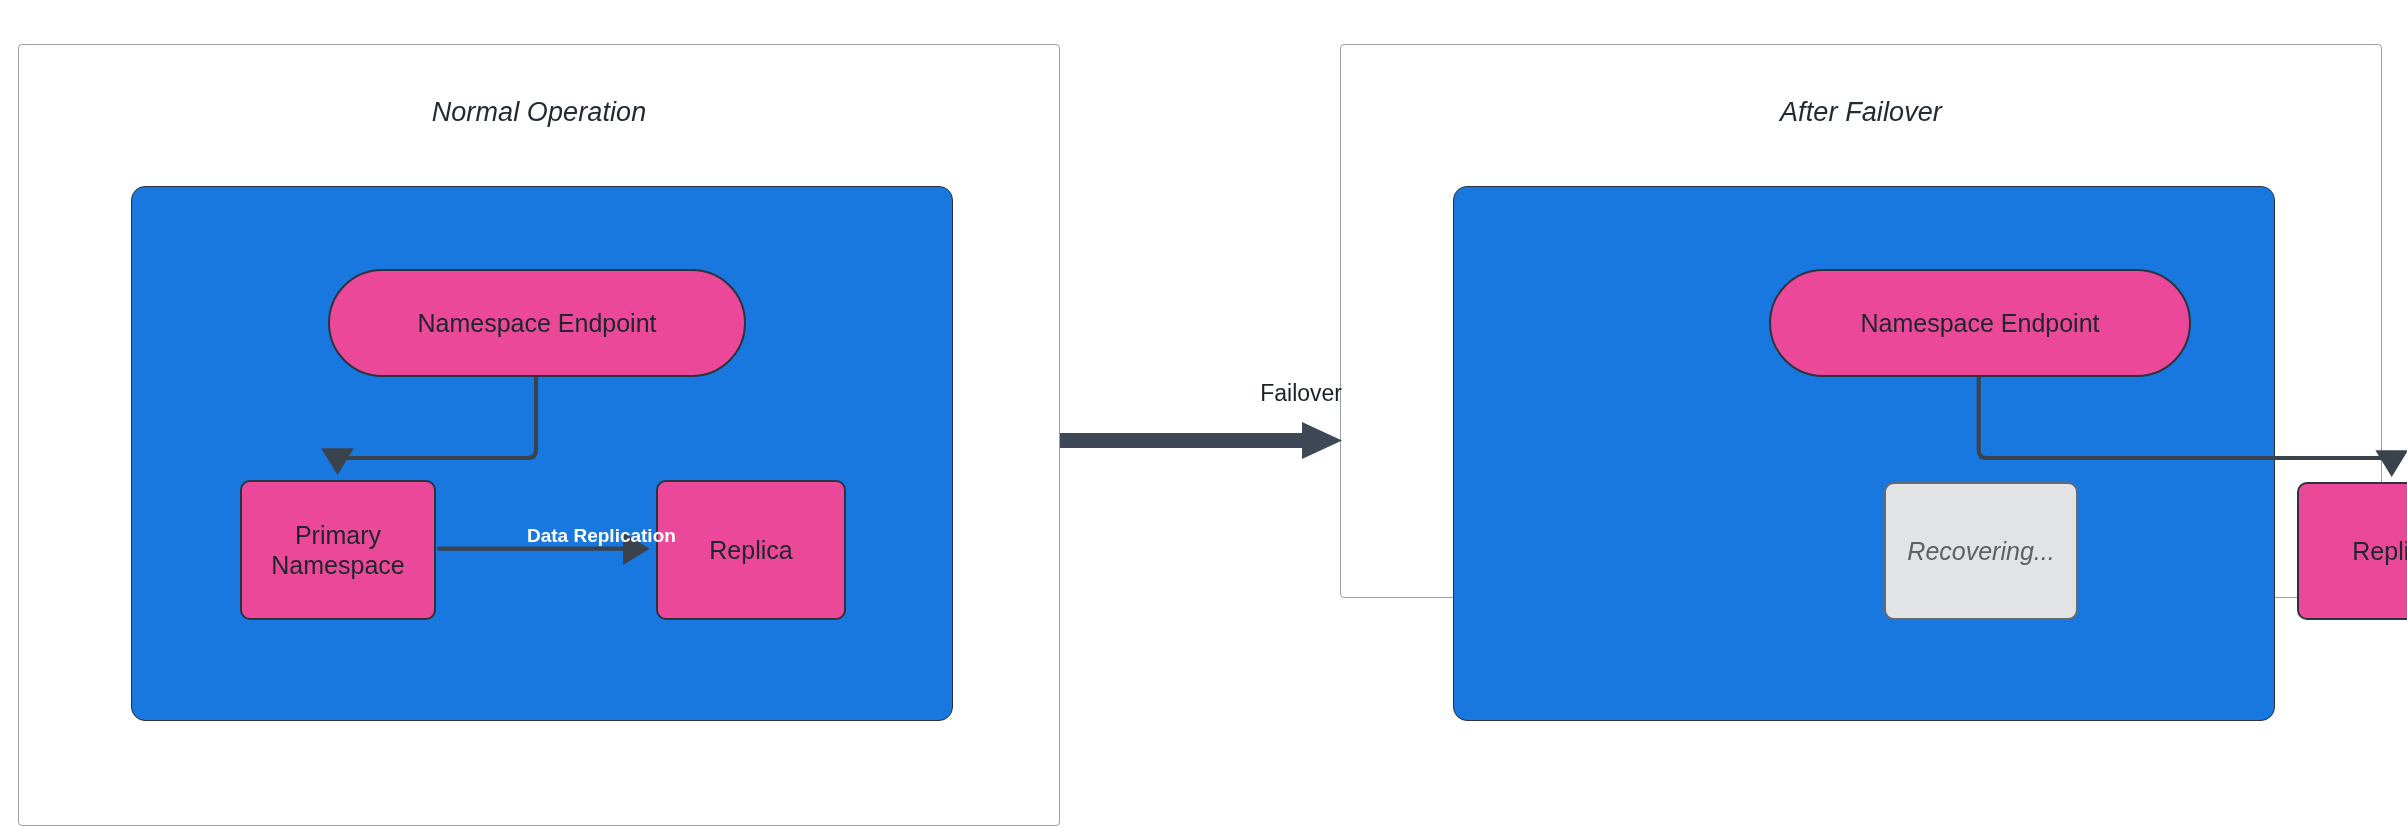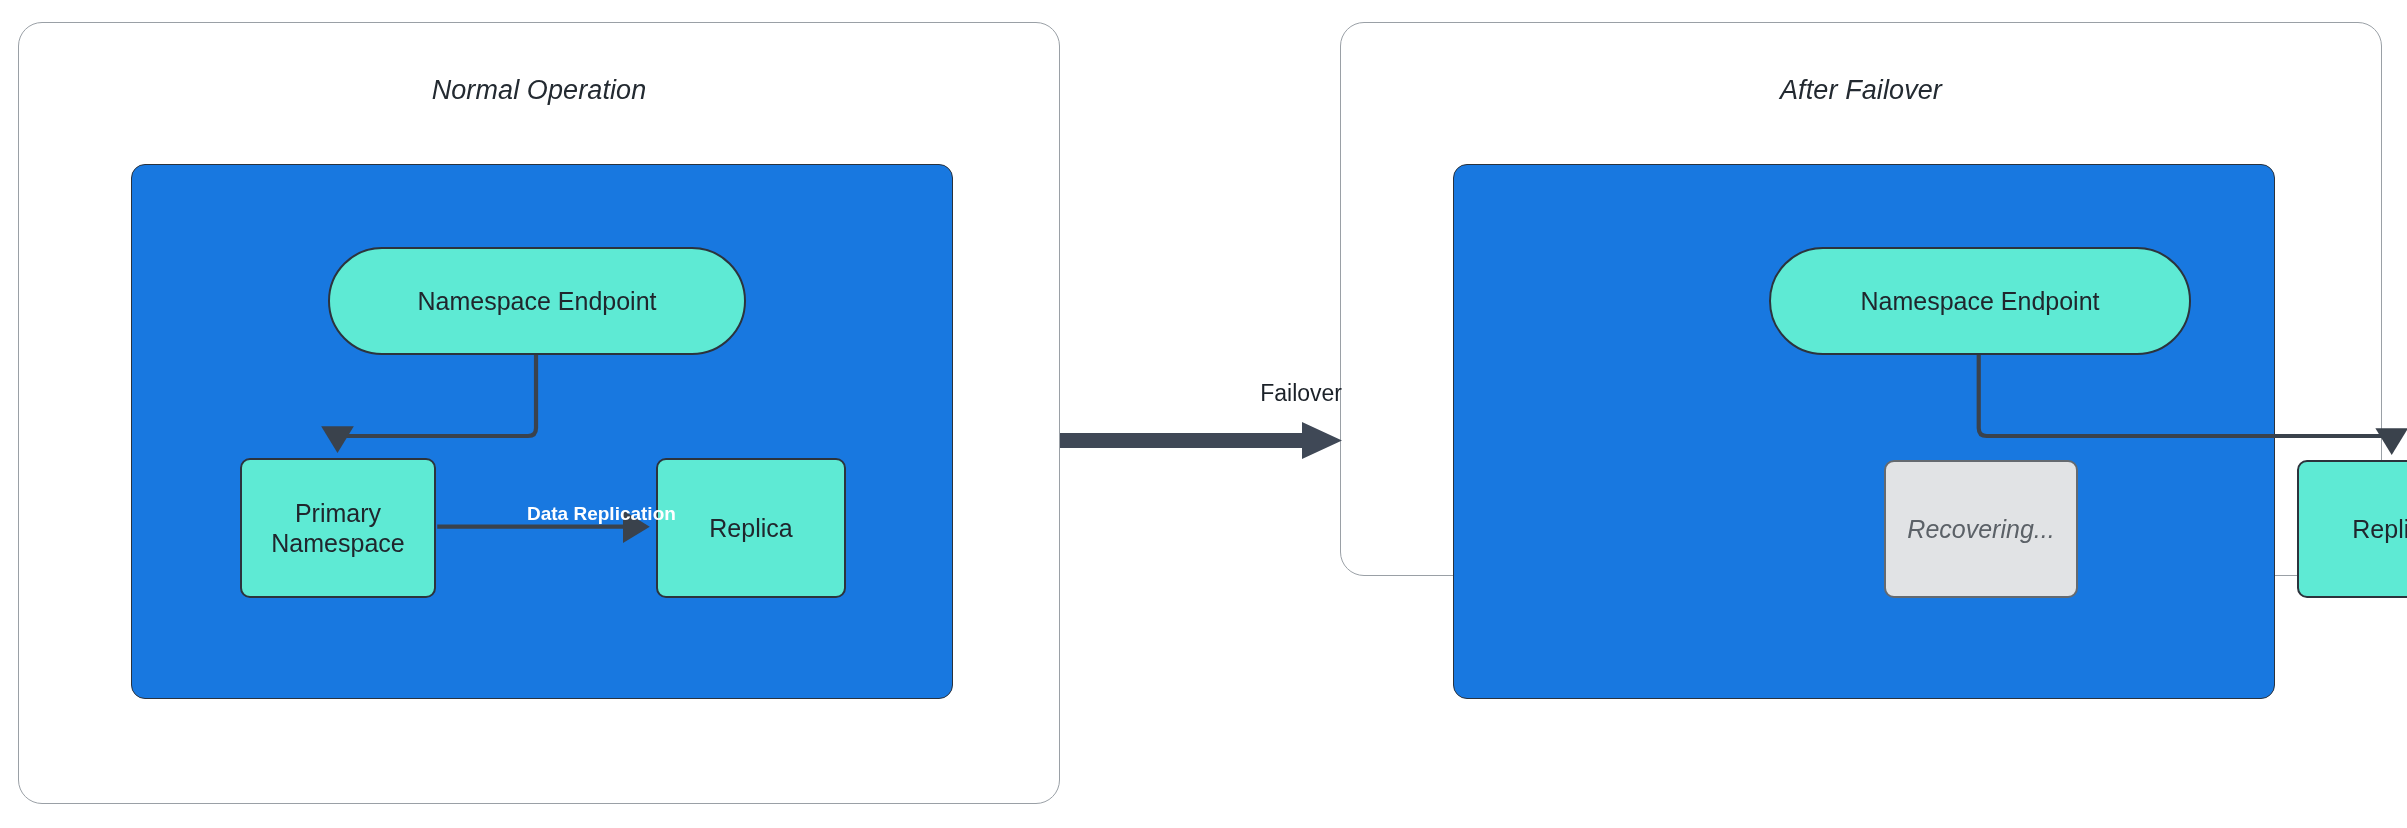--- a/index.html
+++ b/index.html
@@ -19,21 +19,22 @@
     background: #ffffff;
     overflow: hidden;
   }
 
   
   .panel {
     position: absolute;
     box-sizing: border-box;
     background: #ffffff;
     border: 1.6px solid #9aa0a6;
-    border-radius: 24px;
+    border-radius: 4px;
+    margin-top: 22px;
   }
   #panel-left  { left: 18px;   top: 22px; width: 1042px; height: 782px; }
   #panel-right { left: 1340px; top: 22px; width: 1042px; height: 554px; }
 
   .panel-title {
     position: absolute;
     left: 0;
     right: 0;
     top: 52px;
     text-align: center;
@@ -51,21 +52,21 @@
     border: 1.6px solid #2a323c;
     border-radius: 14px;
   }
   #zone-left  { left: 112px; top: 141px; width: 822px; height: 535px; }
   #zone-right { left: 112px; top: 141px; width: 822px; height: 535px; }
 
   
   .node {
     position: absolute;
     box-sizing: border-box;
-    background: #5eead4;
+    background: #ec4899;
     border: 2.4px solid #2c333c;
     display: flex;
     align-items: center;
     justify-content: center;
     text-align: center;
     color: #20262d;
     font-size: 25px;
     line-height: 1.22;
     z-index: 3;
   }

